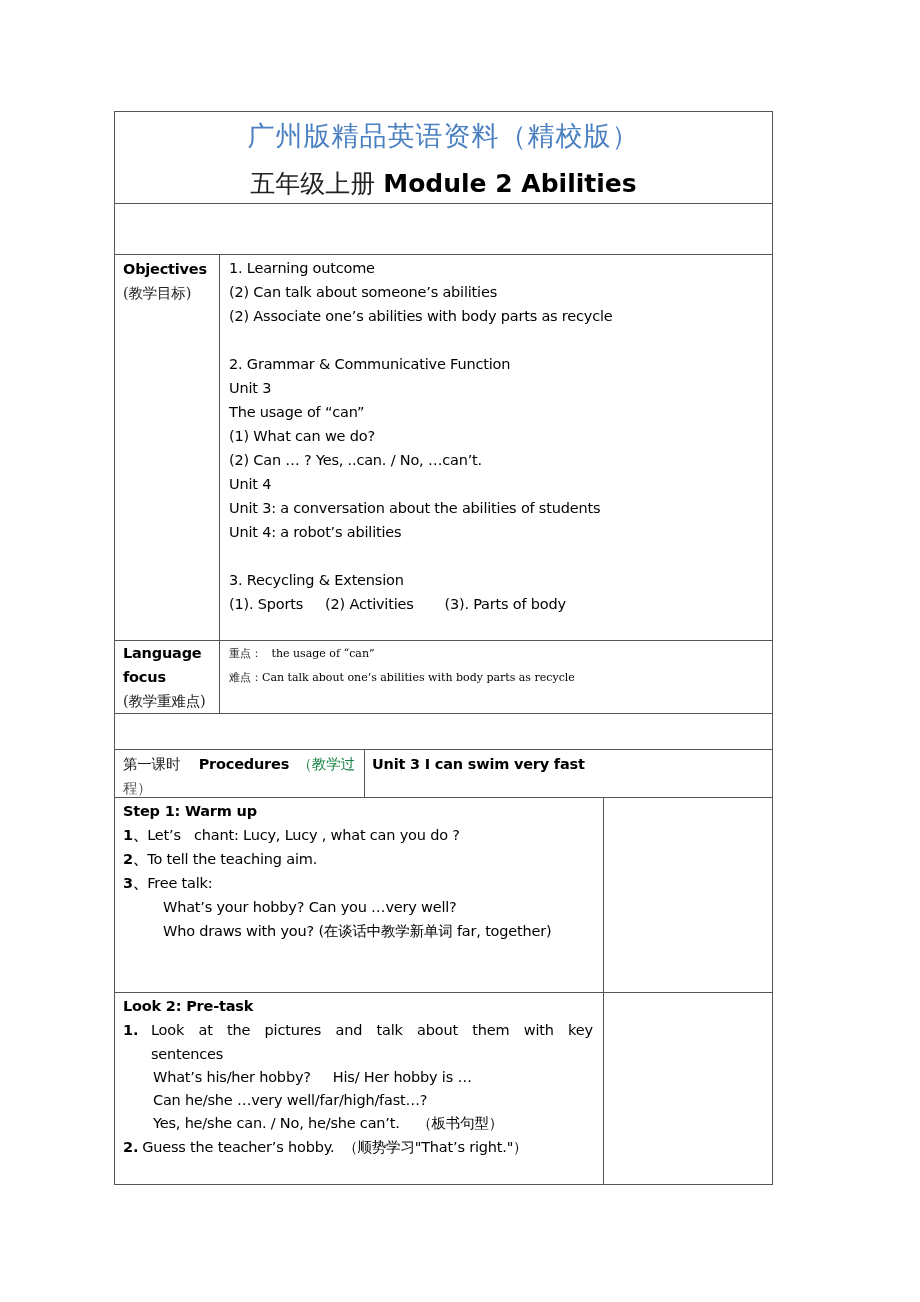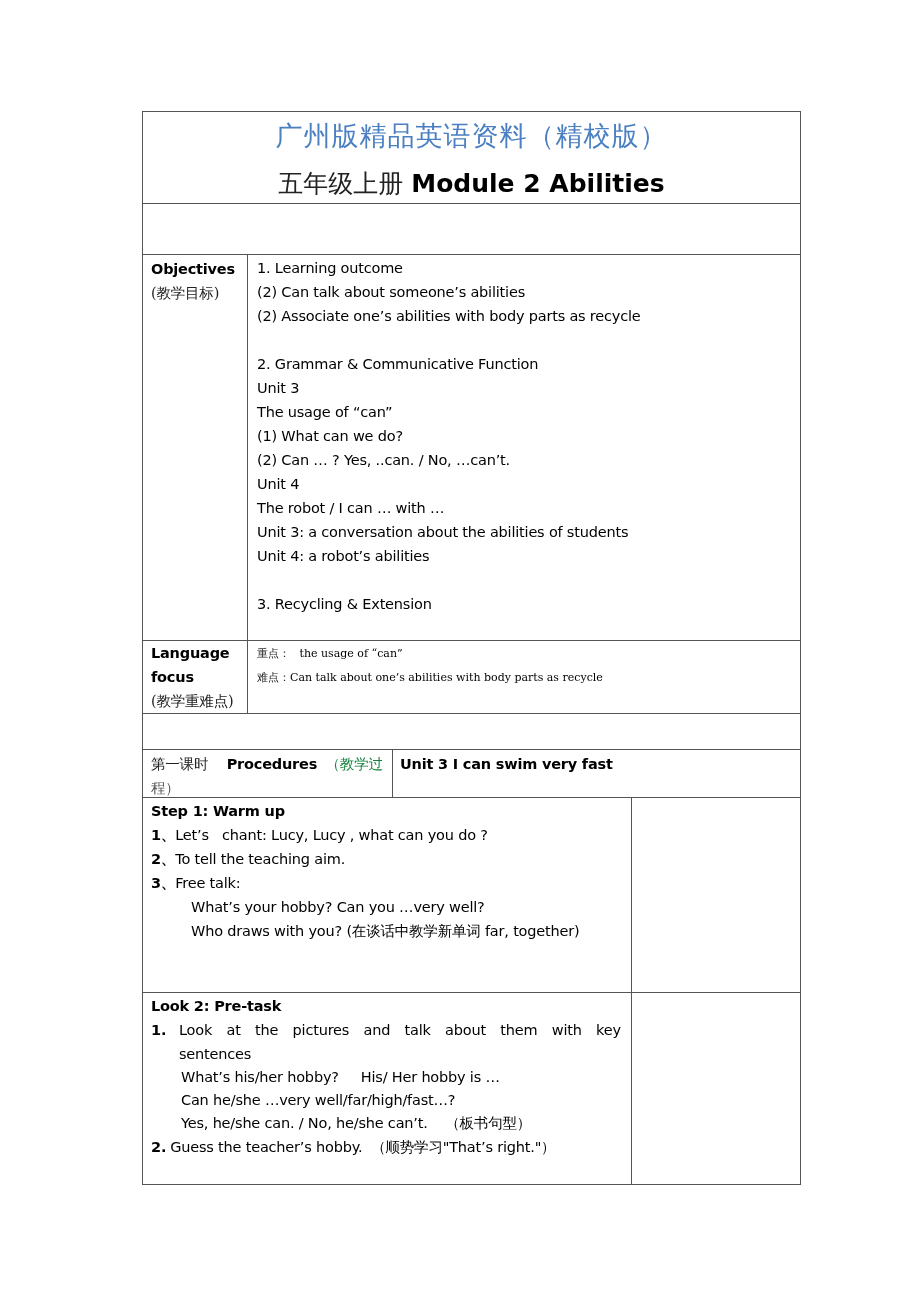--- a/index.html
+++ b/index.html
@@ -1,18 +1,18 @@
 <!DOCTYPE html>
 <html><head>
 <meta charset="utf-8">
 <style>
   html, body { margin: 0; padding: 0; background: #ffffff; }
   body { width: 920px; height: 1302px; position: relative; overflow: hidden;
          font-family: "DejaVu Sans", sans-serif; color: #000; }
-  .tbl { position: absolute; left: 142px; top: 111px; width: 659px; height: 1074px;
+  .tbl { position: absolute; left: 114px; top: 111px; width: 659px; height: 1074px;
          border: 1px solid #555; box-sizing: border-box; }
   .row { position: absolute; left: 0; right: 0; border-bottom: 1px solid #555; box-sizing: border-box; }
   .vline { position: absolute; top: 0; bottom: 0; width: 0; border-left: 1px solid #555; }
   .cell { position: absolute; top: 0; bottom: 0; box-sizing: border-box; }
   .hand { font-family: "DejaVu Sans", sans-serif; font-size: 14.5px; letter-spacing: -0.2px; }
   .line { height: 24px; line-height: 24px; white-space: nowrap; }
   .bold { font-weight: bold; }
   .zh { font-family: "DejaVu Serif", serif; color: #222; }
 
   
@@ -64,25 +64,25 @@
       <div class="line">1.   Learning outcome</div>
       <div class="line">(2)  Can talk about someone’s abilities</div>
       <div class="line">(2)  Associate one’s abilities with body parts as recycle</div>
       <div class="line"></div>
       <div class="line">2.   Grammar &amp; Communicative Function</div>
       <div class="line">Unit 3</div>
       <div class="line">The usage of “can”</div>
       <div class="line">(1)  What can we do?</div>
       <div class="line">(2) Can … ? Yes, ..can. / No, …can’t.</div>
       <div class="line">Unit 4</div>
-      <div class="line">The robot / I can … with …</div>
       <div class="line">Unit 3: a conversation about the abilities of students</div>
       <div class="line">Unit 4: a robot’s abilities</div>
       <div class="line"></div>
       <div class="line">3.   Recycling &amp; Extension</div>
+      <div class="line" style="white-space:pre">(1). Sports     (2) Activities       (3). Parts of body</div>
     </div>
   </div>
 
   <div class="row" id="r-lang">
     <div class="vline" style="left:104px"></div>
     <div class="cell lbl hand" style="left:8px;width:96px;padding-top:0">
       <div class="line bold">Language</div>
       <div class="line bold">focus</div>
       <div class="line zh">(教学重难点)</div>
     </div>

